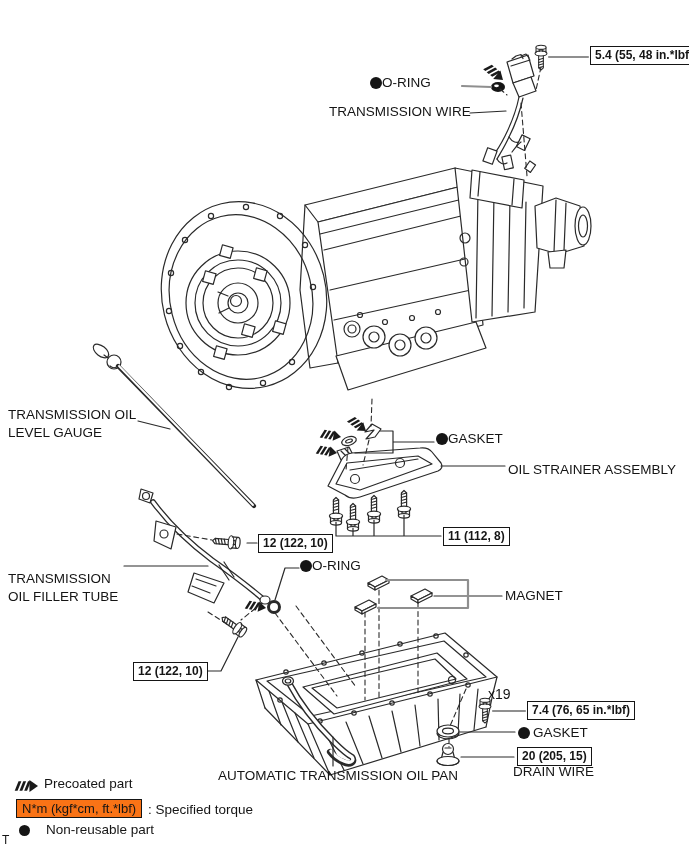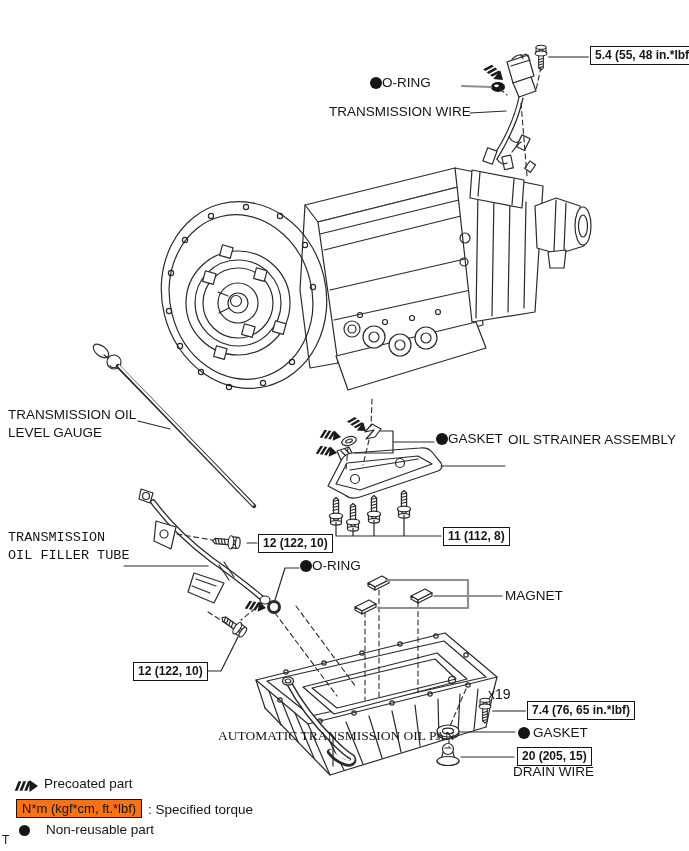--- a/index.html
+++ b/index.html
@@ -260,27 +260,27 @@
   <div class="label2" style="left:8px;top:406px;">
     <div>TRANSMISSION OIL</div>
     <div>LEVEL GAUGE</div>
   </div>
 
   <div class="label" style="left:436px;top:431px;">
     <span class="bullet"></span>
     <span>GASKET</span>
   </div>
 
-  <div class="plain" style="left:508px;top:432px;">OIL STRAINER ASSEMBLY</div>
+  <div class="plain" style="left:508px;top:462px;">OIL STRAINER ASSEMBLY</div>
 
   <div class="tbox" style="left:443px;top:527px;">11 (112, 8)</div>
 
   <div class="tbox" style="left:258px;top:534px;">12 (122, 10)</div>
 
-  <div class="label2" style="left:8px;top:529px;font-family:Liberation Mono, monospace;">
+  <div class="label2" style="left:8px;top:570px;">
     <div>TRANSMISSION</div>
     <div>OIL FILLER TUBE</div>
   </div>
 
   <div class="label" style="left:300px;top:558px;">
     <span class="bullet"></span>
     <span>O-RING</span>
   </div>
 
   <div class="plain" style="left:505px;top:588px;">MAGNET</div>
@@ -293,21 +293,21 @@
 
   <div class="label" style="left:518px;top:725px;gap:3px;">
     <span class="bullet"></span>
     <span>GASKET</span>
   </div>
 
   <div class="tbox" style="left:517px;top:747px;">20 (205, 15)</div>
 
   <div class="plain" style="left:513px;top:764px;">DRAIN WIRE</div>
 
-  <div class="plain" style="left:218px;top:728px;font-family:Liberation Serif, serif;">AUTOMATIC TRANSMISSION OIL PAN</div>
+  <div class="plain" style="left:218px;top:768px;">AUTOMATIC TRANSMISSION OIL PAN</div>
 
   <div class="plain" style="left:44px;top:776px;">Precoated part</div>
 
   <div class="lgbox" style="left:16px;top:799px;">N*m (kgf*cm, ft.*lbf)</div>
   <div class="plain" style="left:148px;top:802px;">: Specified torque</div>
 
   <div class="label" style="left:19px;top:822px;gap:16px;">
     <span class="bullet sm"></span>
     <span>Non-reusable part</span>
   </div>

